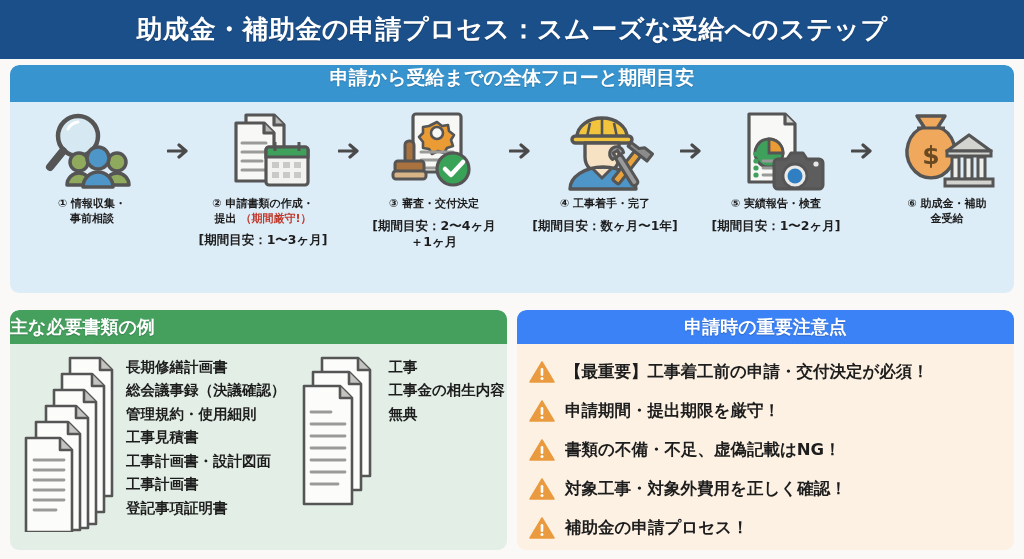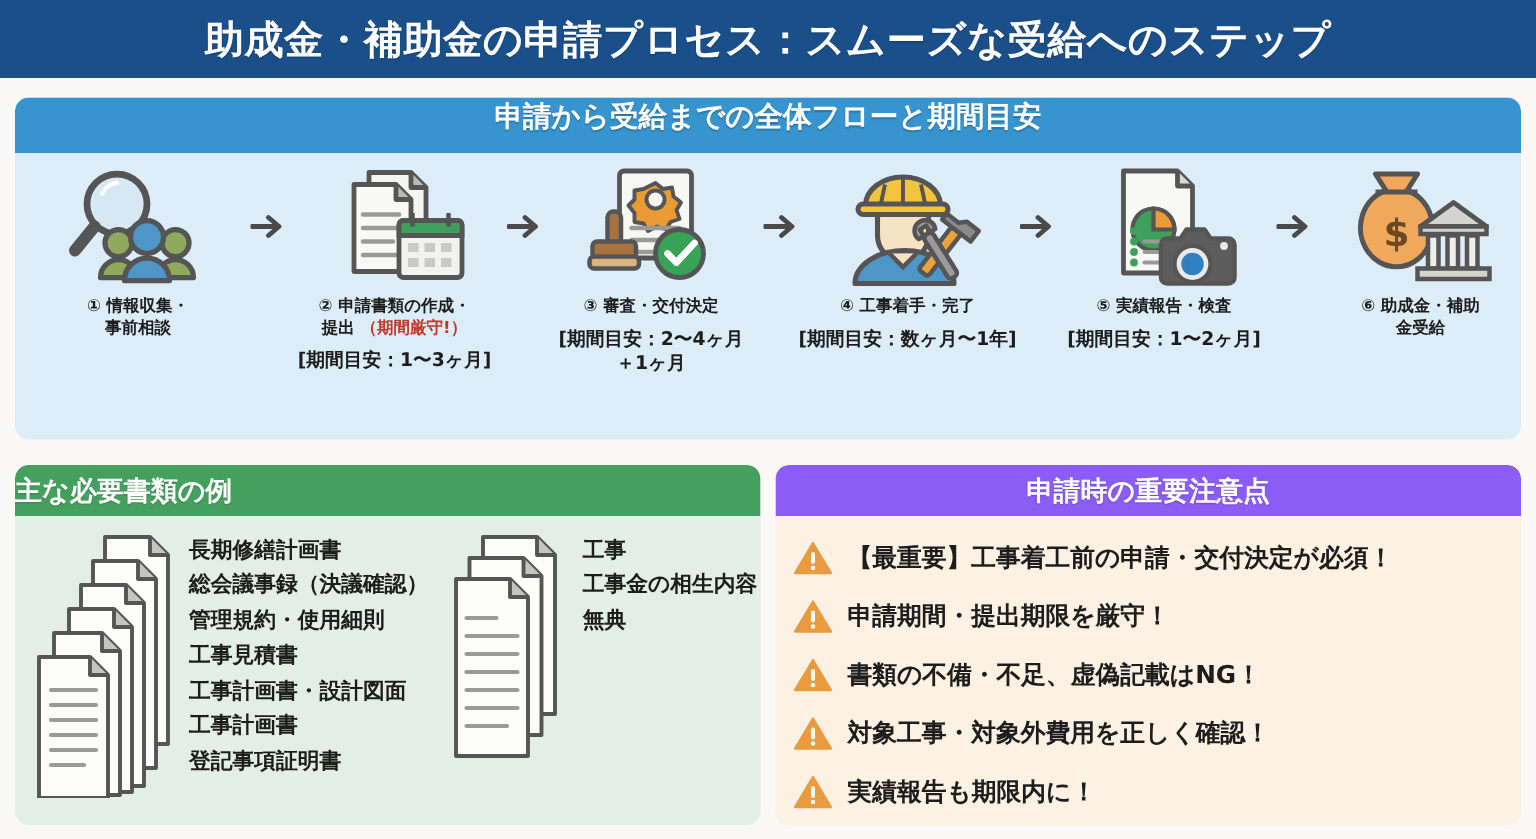--- a/index.html
+++ b/index.html
@@ -6,21 +6,21 @@
   html, body {
     width: 1024px; height: 559px;
     background: #faf9f7;
     font-family: "DejaVu Sans", "Liberation Sans", sans-serif;
     overflow: hidden;
   }
   #page { position: relative; width: 1024px; height: 559px; }
 
   
   .title-bar {
-    position: absolute; left: 0; top: 0; width: 1024px; height: 52px;
+    position: absolute; left: 0; top: 0; width: 1024px; height: 59px;
     background: #1b4f8a;
     display: flex; align-items: center; justify-content: center;
   }
   .title-bar .title-text {
     color: #ffffff; font-size: 26px; font-weight: bold; letter-spacing: 0.5px;
     text-shadow: 0 1px 1px rgba(0,0,0,0.25);
   }
 
   
   .flow-panel {
@@ -86,21 +86,21 @@
     line-height: 1.62; white-space: nowrap;
   }
   .docs-col-2 { margin-left: 14px; }
   .docs-col-2 .docs-list { margin-left: 7px; }
 
   .notes-panel {
     position: absolute; left: 517px; top: 310px; width: 497px; height: 240px;
     background: #fcf1e3; border-radius: 9px; overflow: hidden;
   }
   .notes-header {
-    height: 34px; background: #8b5cf6;
+    height: 34px; background: #3b82f6;
     display: flex; align-items: center; justify-content: center;
     border-radius: 9px 9px 0 0;
   }
   .notes-header .hdr-text {
     color: #fff; font-size: 18px; font-weight: bold;
     text-shadow: 0 1px 1px rgba(0,0,0,0.2);
   }
   .notes-body { padding: 8px 12px 0 12px; }
   .note-row {
     display: flex; align-items: center; height: 39px;
@@ -430,19 +430,19 @@
       </div>
 
       <div class="note-row">
         <span>
           <svg width="26" height="24" viewBox="0 0 26 24">
               <path d="M13 2 L25 22 H1 Z" fill="#ea9a3f" stroke="#ea9a3f" stroke-width="1.5" stroke-linejoin="round"></path>
               <rect x="11.7" y="8" width="2.6" height="8" rx="1.3" fill="#fff"></rect>
               <circle cx="13" cy="18.6" r="1.5" fill="#fff"></circle>
             </svg>
         </span>
-        <span class="note-text">実績報告も期限内に！</span>
+        <span class="note-text">補助金の申請プロセス！</span>
       </div>
 
     </div>
   </div>
 
 </div>
 
 </body></html>

